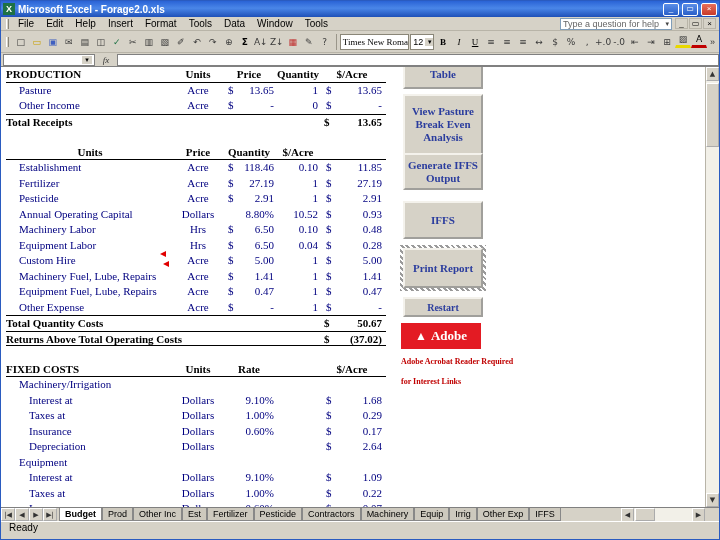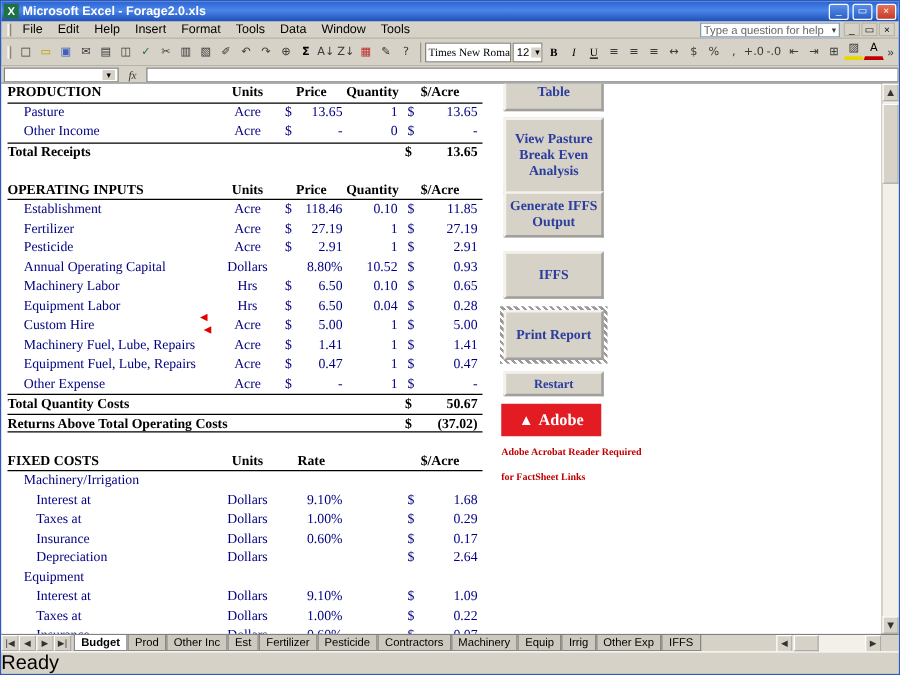--- a/index.html
+++ b/index.html
@@ -90,21 +90,21 @@
 .tabrow{flex:0 0 14px;height:14px;display:flex;align-items:stretch;background:#d6d2c7;border-top:1px solid #808080}
 .tnav{width:14px;font-size:7px;background:#d6d2c7;border:1px outset #fff;padding:0;color:#333;font-family:"DejaVu Sans",sans-serif}
 .tabs{display:flex;margin-left:2px}
 .tab{font-size:9px;padding:0 5px;line-height:12px;background:#cdc9be;border:1px solid #888;border-top:none;color:#000;white-space:nowrap}
 .tab.active{background:#fff;font-weight:bold}
 .hscroll{margin-left:auto;display:flex}
 .htrack{width:58px;position:relative;background:#f2f0e8}
 .hthumb{position:absolute;left:1px;top:0;height:100%;width:20px;background:#d6d2c7;border:1px outset #fff}
 .corner{width:14px;background:#d6d2c7}
 
-.statusbar{flex:0 0 18px;height:18px;border-top:1px solid #fff;font-size:16px;display:flex;align-items:center;color:#000;background:#d6d2c7}
+.statusbar{flex:0 0 18px;height:18px;border-top:1px solid #fff;font-size:10px;display:flex;align-items:flex-start;padding-left:8px;color:#000;background:#d6d2c7}
 </style>
 </head>
 <body>
 
 <div class="window" data-name="excel-window">
 
   <div class="titlebar" data-name="title-bar">
     <span class="appicon" data-name="excel-app-icon">X</span>
     <span class="title" data-name="window-title">Microsoft Excel - Forage2.0.xls</span>
     <button class="wbtn" data-name="minimize-button">_</button>
@@ -228,21 +228,20 @@
             <span class="cur" data-name="cell-currency">$</span>
             <span class="num" data-name="cell-amount">-</span>
           </div>
           <div class="row trow" data-name="sheet-row">
             <span class="cl" data-name="cell-label">Total Receipts</span>
             <span class="cur" data-name="cell-currency">$</span>
             <span class="num" data-name="cell-amount">13.65</span>
           </div>
           <div class="row brow" data-name="sheet-row"></div>
           <div class="row hrow" data-name="sheet-row">
-            <span class="cl" data-name="cell-header">OPERATING INPUTS</span>
             <span class="ch" data-name="cell-header">Units</span>
             <span class="ch" data-name="cell-header">Price</span>
             <span class="ch" data-name="cell-header">Quantity</span>
             <span class="ch" data-name="cell-header">$/Acre</span>
           </div>
           <div class="row drow" data-name="sheet-row">
             <span class="cl ind1" data-name="cell-label">Establishment</span>
             <span class="cu" data-name="cell-units">Acre</span>
             <span class="cur" data-name="cell-currency">$</span>
             <span class="num" data-name="cell-price">118.46</span>
@@ -277,21 +276,21 @@
             <span class="cur" data-name="cell-currency">$</span>
             <span class="num" data-name="cell-amount">0.93</span>
           </div>
           <div class="row drow" data-name="sheet-row">
             <span class="cl ind1" data-name="cell-label">Machinery Labor</span>
             <span class="cu" data-name="cell-units">Hrs</span>
             <span class="cur" data-name="cell-currency">$</span>
             <span class="num" data-name="cell-price">6.50</span>
             <span class="num" data-name="cell-quantity">0.10</span>
             <span class="cur" data-name="cell-currency">$</span>
-            <span class="num" data-name="cell-amount">0.65</span>
+            <span class="num" data-name="cell-amount">0.48</span>
           </div>
           <div class="row drow" data-name="sheet-row">
             <span class="cl ind1" data-name="cell-label">Equipment Labor</span>
             <span class="cu" data-name="cell-units">Hrs</span>
             <span class="cur" data-name="cell-currency">$</span>
             <span class="num" data-name="cell-price">6.50</span>
             <span class="num" data-name="cell-quantity">0.04</span>
             <span class="cur" data-name="cell-currency">$</span>
             <span class="num" data-name="cell-amount">0.28</span>
           </div>
@@ -441,21 +440,21 @@
         </button>
       </span>
       <button class="pbtn b-restart" data-name="restart-button">
         <span>Restart</span>
       </button>
       <span class="adobe" data-name="adobe-logo">
         <span class="amark" data-name="adobe-a-icon">▲</span>
         <span class="aword" data-name="adobe-wordmark">Adobe</span>
       </span>
       <span class="pnote n1" data-name="adobe-note-line1">Adobe Acrobat Reader Required</span>
-      <span class="pnote n2" data-name="adobe-note-line2">for FactSheet Links</span>
+      <span class="pnote n2" data-name="adobe-note-line2">for Interest Links</span>
       <span class="marker m1" data-name="comment-marker-icon"></span>
       <span class="marker m2" data-name="comment-marker-icon"></span>
     </div>
 
     <div class="vscroll" data-name="vertical-scrollbar">
       <button class="sbtn" data-name="scroll-up-button">▲</button>
       <div class="vtrack" data-name="vertical-scroll-track">
         <div class="vthumb" data-name="vertical-scroll-thumb"></div>
       </div>
       <button class="sbtn" data-name="scroll-down-button">▼</button>

